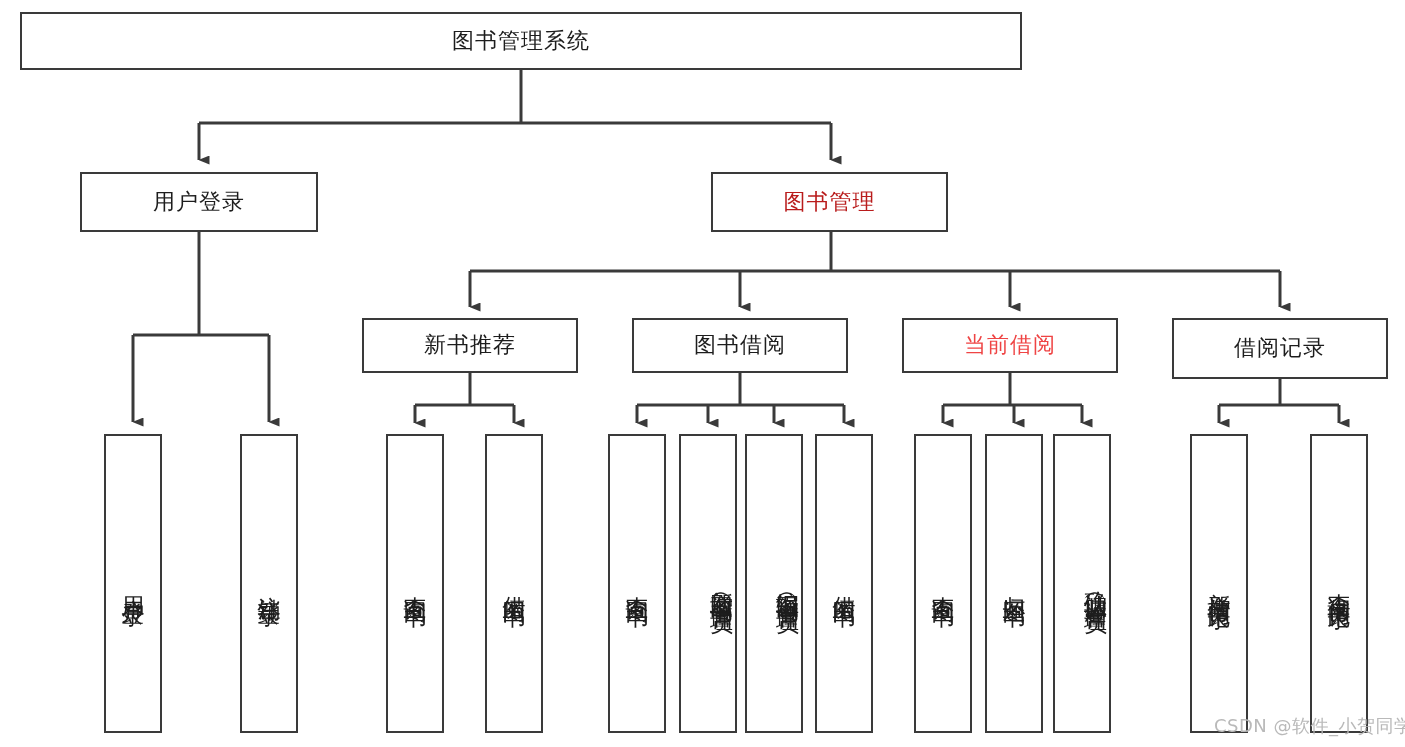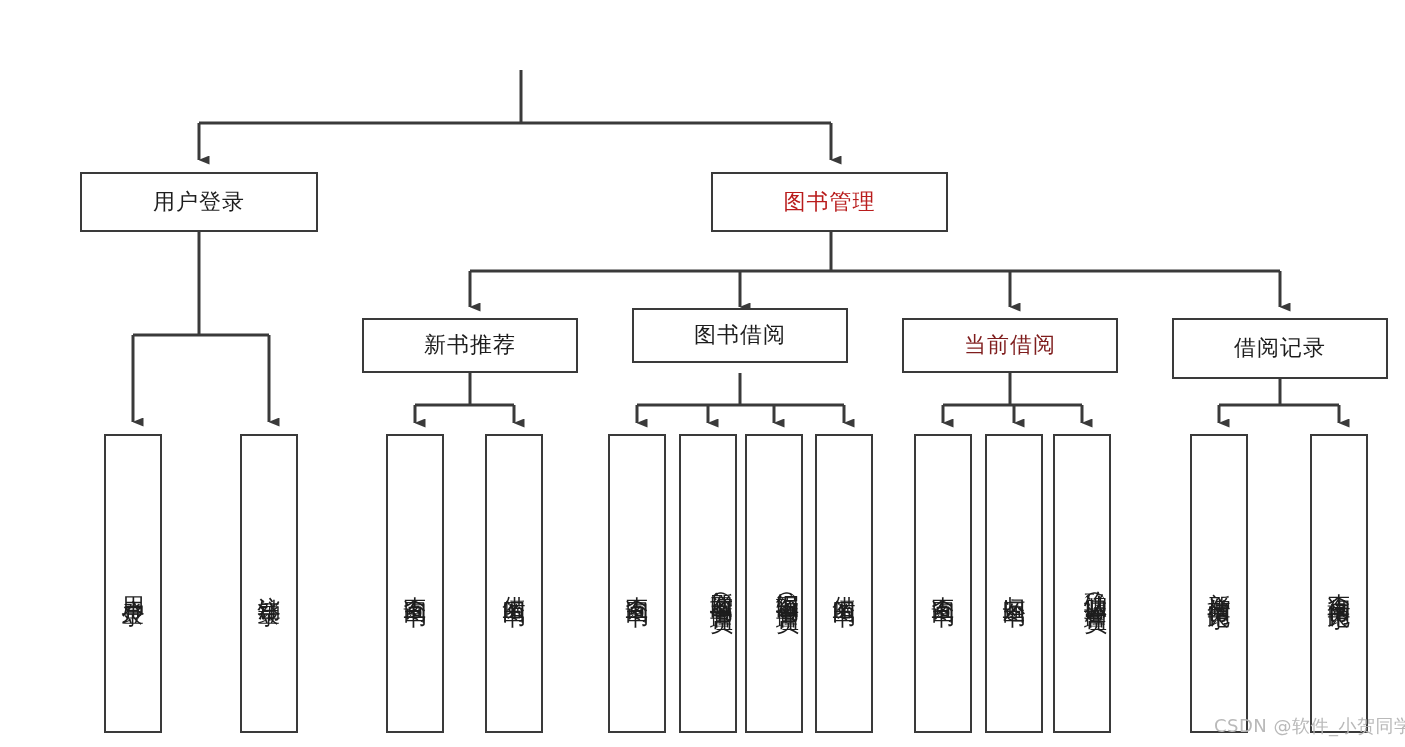--- a/index.html
+++ b/index.html
@@ -117,27 +117,28 @@
       <path d="M 1014,405 L 1014,423" marker-end="url(#arrowhead)"></path>
       <path d="M 1082,405 L 1082,423" marker-end="url(#arrowhead)"></path>
 
       <path d="M 1280,373 L 1280,405"></path>
       <path d="M 1219,405 L 1339,405"></path>
       <path d="M 1219,405 L 1219,423" marker-end="url(#arrowhead)"></path>
       <path d="M 1339,405 L 1339,423" marker-end="url(#arrowhead)"></path>
     </g>
   </svg>
 
+  <div class="node node-h" style="left: 20px; top: 12px; width: 1002px; height: 58px; border-color: rgb(58, 58, 58); color: rgb(29, 29, 29);">图书管理系统</div>
 
   <div class="node node-h" style="left: 80px; top: 172px; width: 238px; height: 60px; border-color: rgb(58, 58, 58); color: rgb(29, 29, 29);">用户登录</div>
   <div class="node node-h" style="left: 711px; top: 172px; width: 237px; height: 60px; border-color: rgb(58, 58, 58); color: #b91c1c;">图书管理</div>
 
   <div class="node node-h" style="left: 362px; top: 318px; width: 216px; height: 55px; border-color: rgb(58, 58, 58); color: rgb(29, 29, 29);">新书推荐</div>
-  <div class="node node-h" style="left: 632px; top: 308px; width: 216px; height: 55px; border-color: rgb(58, 58, 58); color: rgb(29, 29, 29);">图书借阅</div>
-  <div class="node node-h" style="left: 902px; top: 318px; width: 216px; height: 55px; border-color: rgb(58, 58, 58); color: #7f1d1d;">当前借阅</div>
+  <div class="node node-h" style="left: 632px; top: 318px; width: 216px; height: 55px; border-color: rgb(58, 58, 58); color: rgb(29, 29, 29);">图书借阅</div>
+  <div class="node node-h" style="left: 902px; top: 318px; width: 216px; height: 55px; border-color: rgb(58, 58, 58); color: #ef4444;">当前借阅</div>
   <div class="node node-h" style="left: 1172px; top: 318px; width: 216px; height: 61px; border-color: rgb(58, 58, 58); color: rgb(29, 29, 29);">借阅记录</div>
 
   <div class="node node-v center-v" style="left: 104px; top: 434px; width: 58px; height: 299px; border-color: rgb(58, 58, 58); color: rgb(29, 29, 29);">用户登录</div>
   <div class="node node-v center-v" style="left: 240px; top: 434px; width: 58px; height: 299px; border-color: rgb(58, 58, 58); color: rgb(29, 29, 29);">注销登录</div>
 
   <div class="node node-v center-v" style="left: 386px; top: 434px; width: 58px; height: 299px; border-color: rgb(58, 58, 58); color: rgb(29, 29, 29);">查询图书</div>
   <div class="node node-v center-v" style="left: 485px; top: 434px; width: 58px; height: 299px; border-color: rgb(58, 58, 58); color: rgb(29, 29, 29);">借阅图书</div>
 
   <div class="node node-v center-v" style="left: 608px; top: 434px; width: 58px; height: 299px; border-color: rgb(58, 58, 58); color: rgb(29, 29, 29);">查询图书</div>
   <div class="node node-v" style="left: 679px; top: 434px; width: 58px; height: 299px; border-color: rgb(58, 58, 58); color: rgb(29, 29, 29);">新增图书（管理员）</div>

